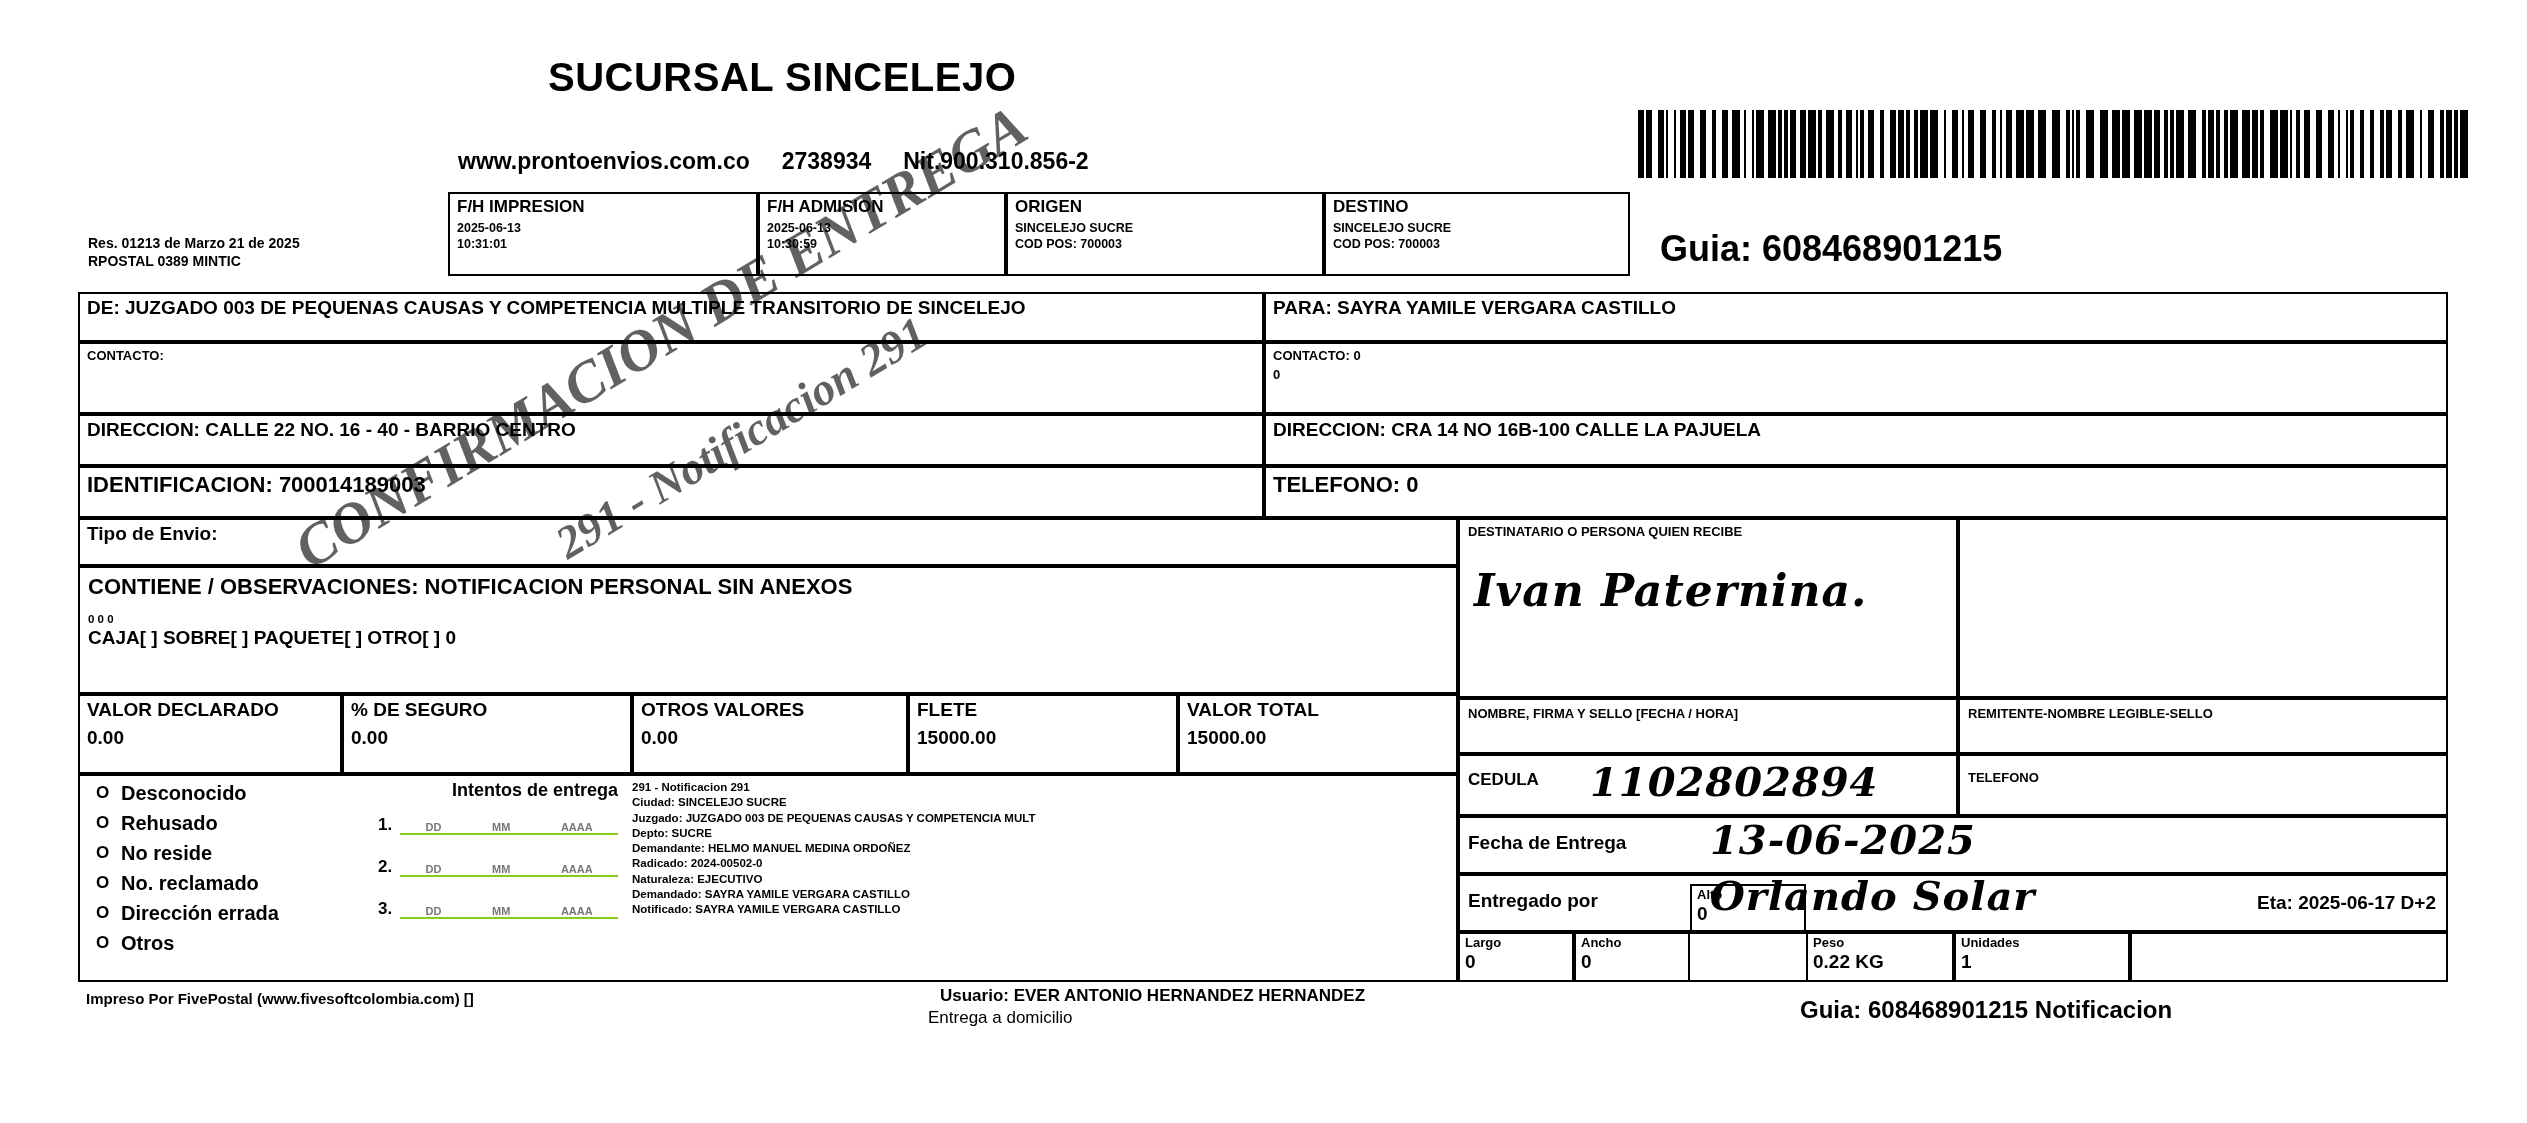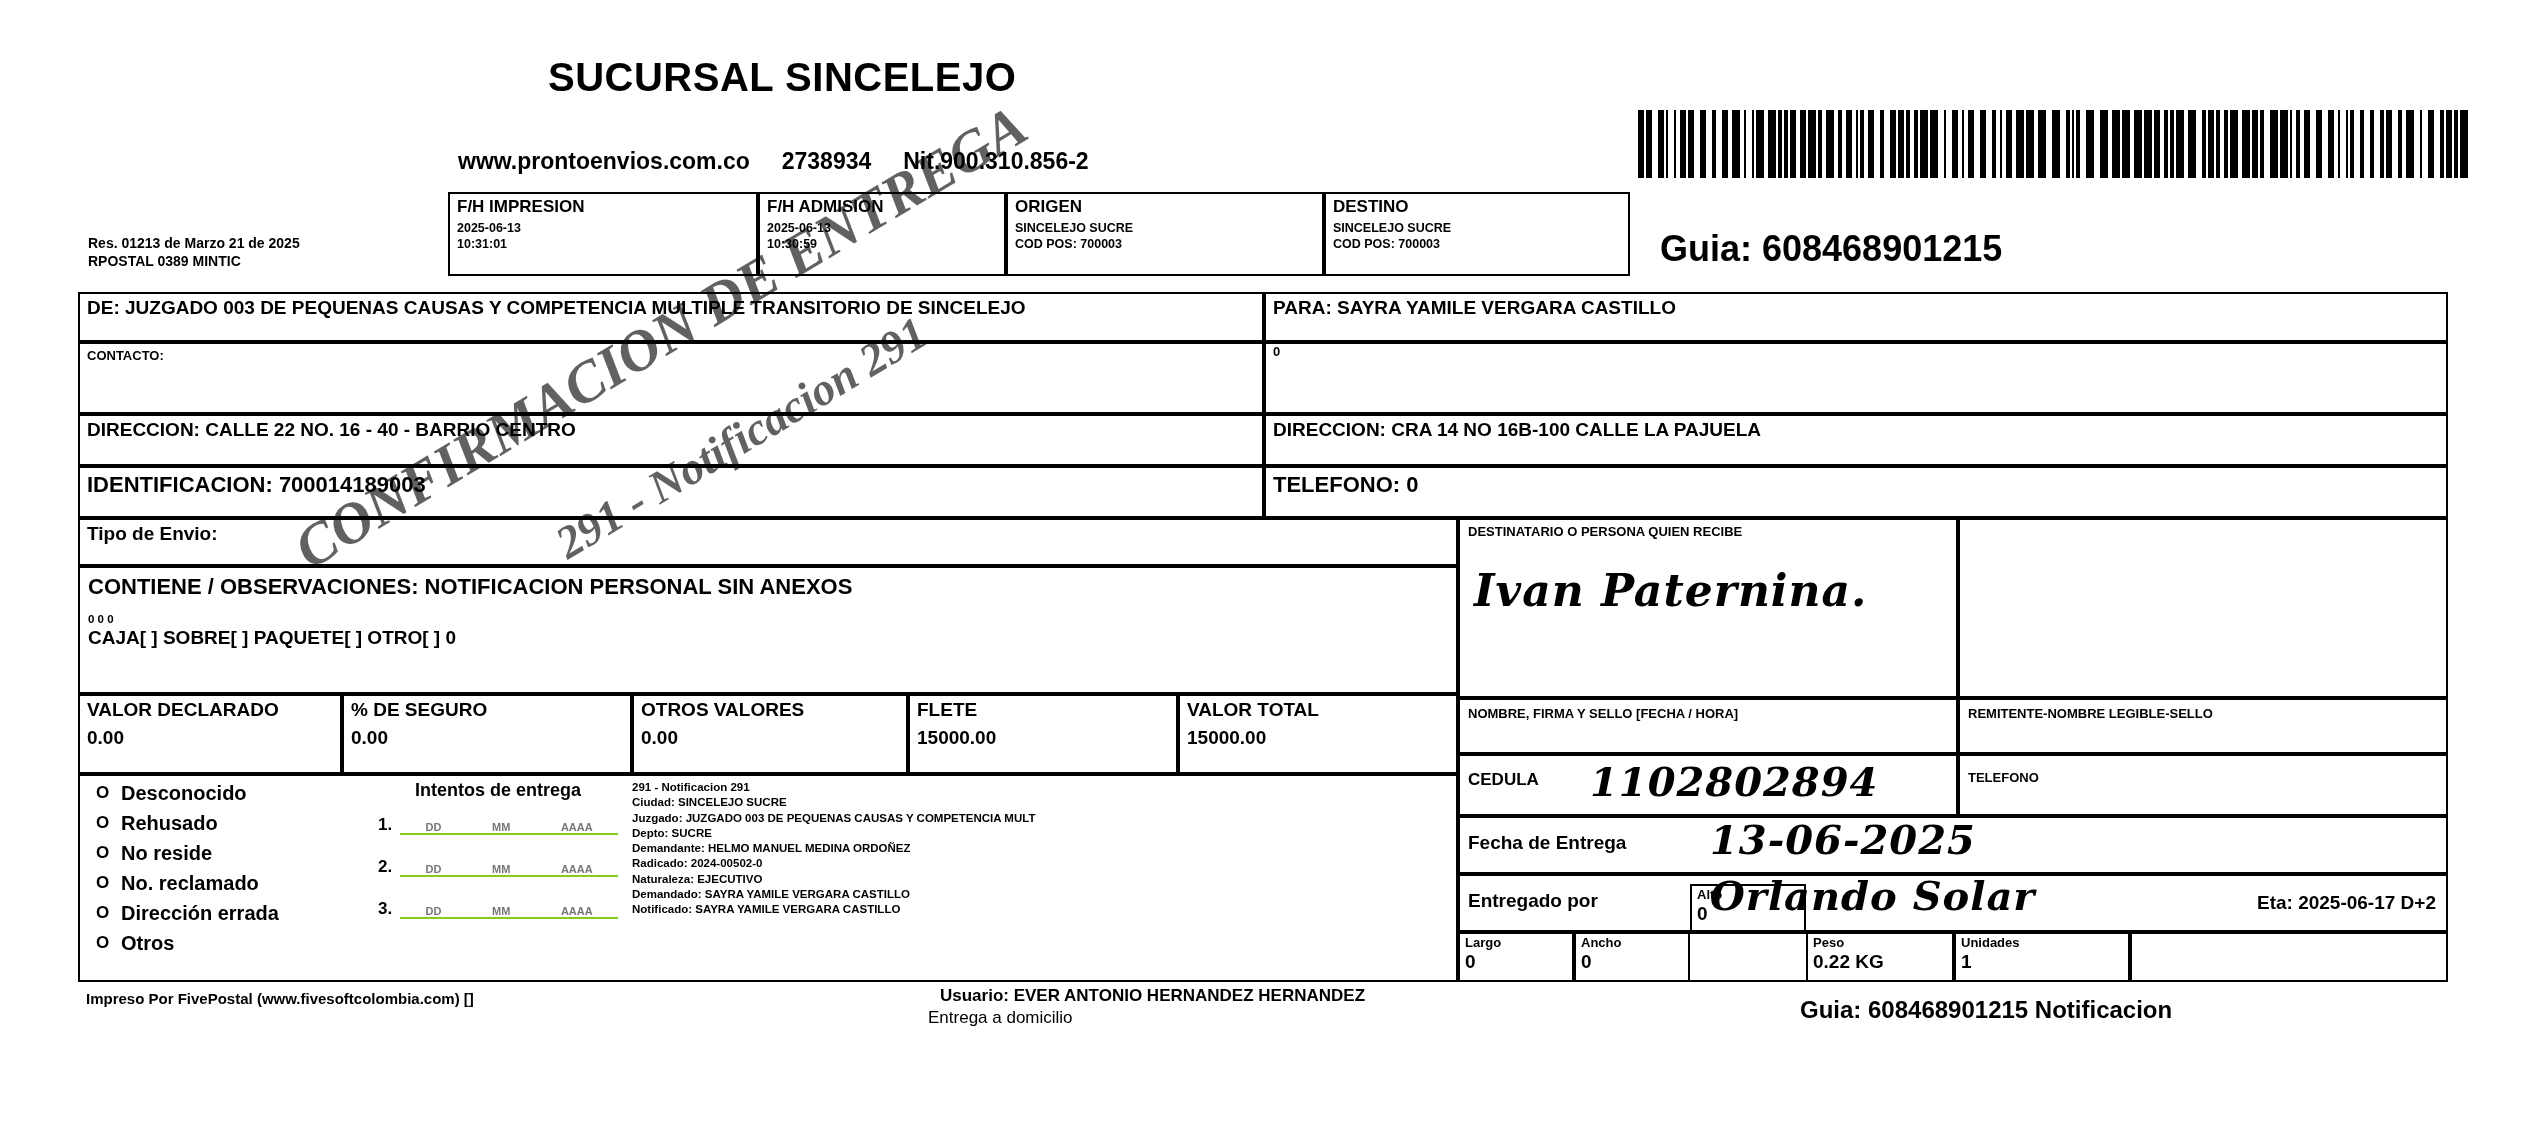--- a/index.html
+++ b/index.html
@@ -338,20 +338,21 @@
     <div class="pad mid">DIRECCION: CALLE 22 NO. 16 - 40 - BARRIO CENTRO</div>
   </div>
   <div class="box" style="left:78px; top:466px; width:1186px; height:52px;">
     <div style="padding:4px 7px;" class="big">IDENTIFICACION: 700014189003</div>
   </div>
 
   <div class="box" style="left:1264px; top:292px; width:1184px; height:50px;">
     <div class="pad mid">PARA: SAYRA YAMILE VERGARA CASTILLO</div>
   </div>
   <div class="box" style="left:1264px; top:342px; width:1184px; height:72px;">
+    <div style="padding:4px 7px;" class="lbl-sm">CONTACTO: 0</div>
     <div style="padding:0 7px;" class="lbl-sm">0</div>
   </div>
   <div class="box" style="left:1264px; top:414px; width:1184px; height:52px;">
     <div class="pad mid">DIRECCION: CRA 14 NO 16B-100 CALLE LA PAJUELA</div>
   </div>
   <div class="box" style="left:1264px; top:466px; width:1184px; height:52px;">
     <div style="padding:4px 7px;" class="big">TELEFONO: 0</div>
   </div>
 
   <div class="box" style="left:78px; top:518px; width:1380px; height:48px;">
@@ -407,21 +408,21 @@
       <span class="radio-o">O</span>
       <span class="txt">Dirección errada</span>
     </div>
     <div class="radio-row">
       <span class="radio-o">O</span>
       <span class="txt">Otros</span>
     </div>
   </div>
 
   <div style="position:absolute; left:378px; top:780px; width:240px;">
-    <div style="font-size:18px; font-weight:bold; text-align:center;">Intentos de entrega</div>
+    <div style="font-size:18px; font-weight:bold; text-align:right;">Intentos de entrega</div>
     <div style="margin-top:14px;">
       <div style="display:flex; align-items:flex-end; gap:8px; margin-bottom:22px;">
         <span style="font-size:17px; font-weight:bold;">1.</span>
         <span class="dashline" style="flex:1; display:flex; justify-content:space-around; font-size:11px; color:#777; font-weight:bold;">
           <span>DD</span>
           <span>MM</span>
           <span>AAAA</span>
         </span>
       </div>
       <div style="display:flex; align-items:flex-end; gap:8px; margin-bottom:22px;">

